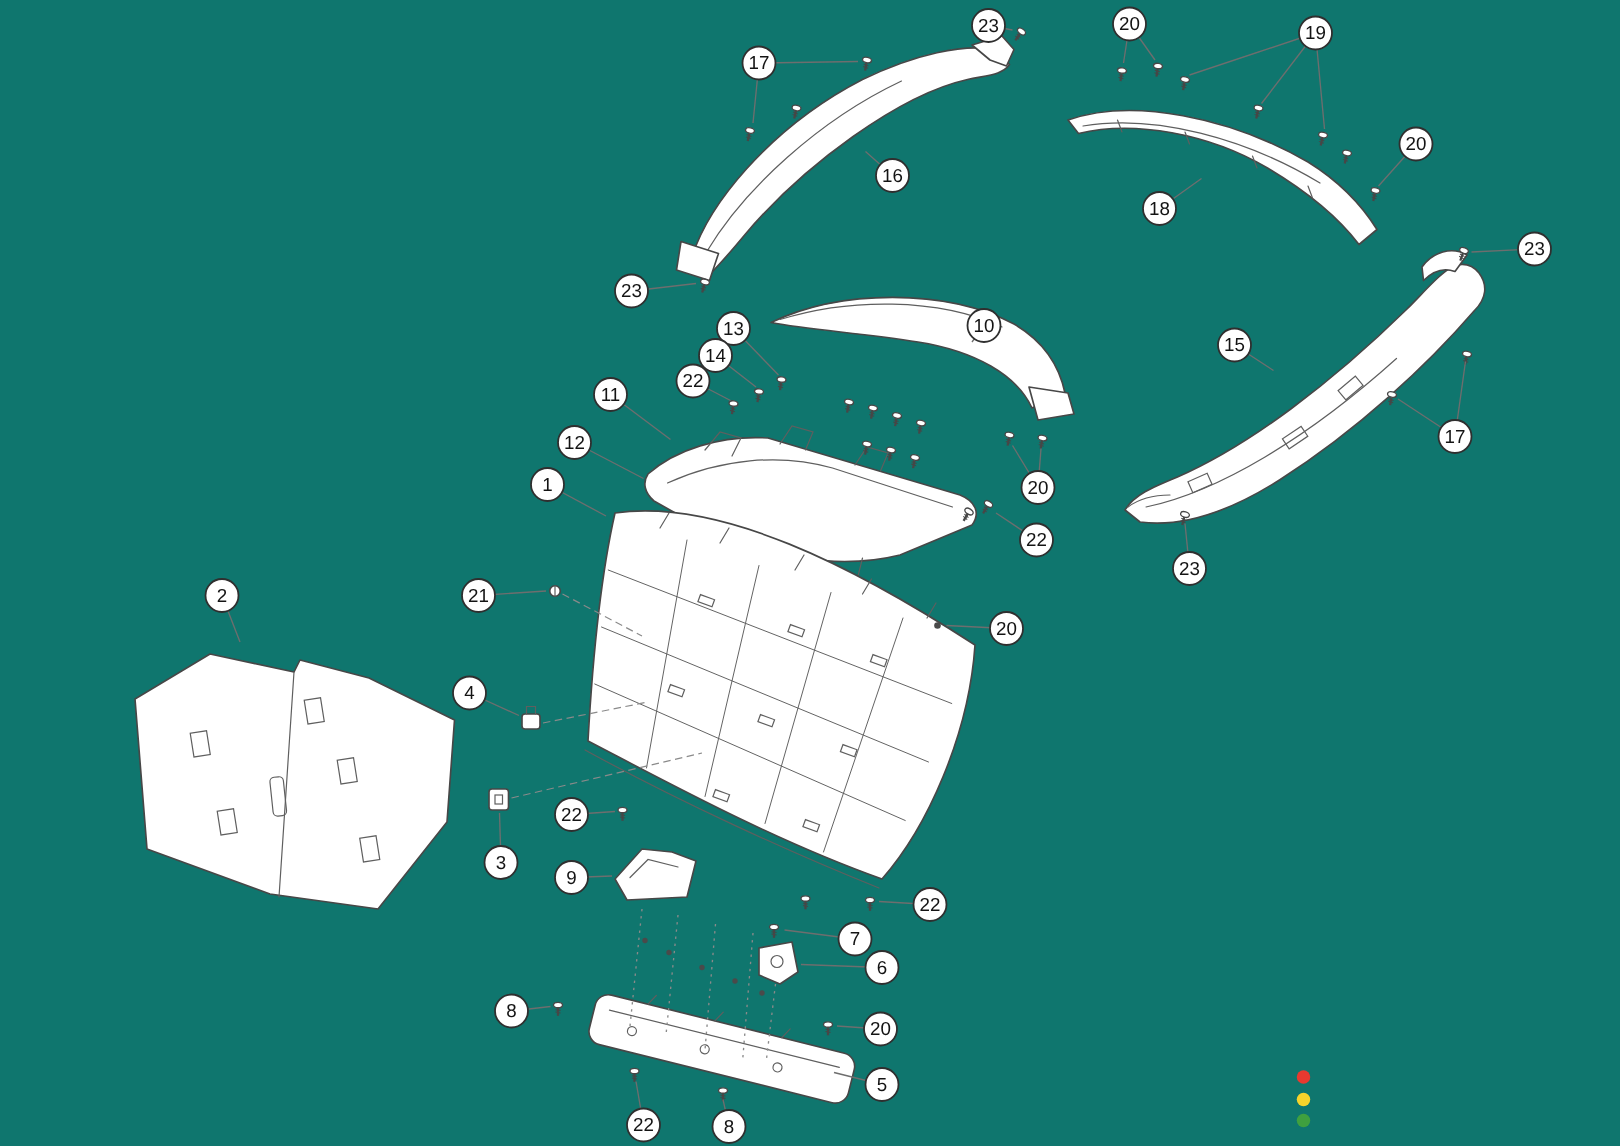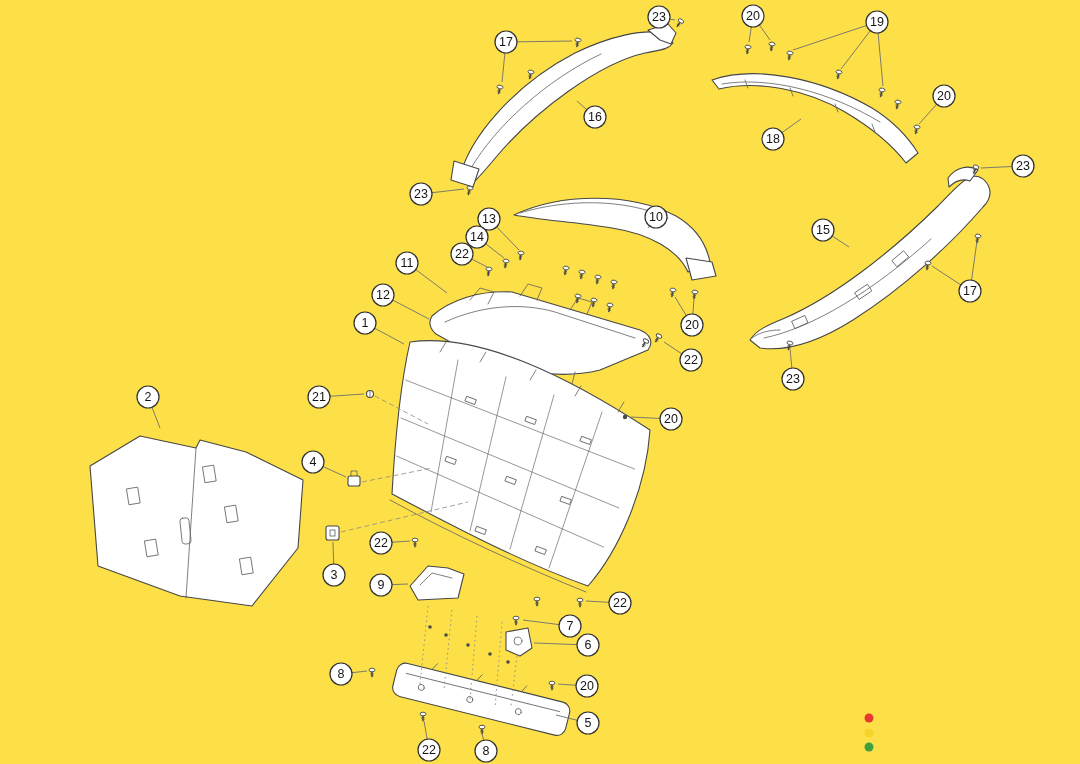--- a/index.html
+++ b/index.html
@@ -1,16 +1,16 @@
 <!DOCTYPE html>
 <html><head>
 <meta charset="utf-8">
 <style>
   html,body{margin:0;padding:0;background:#ffffff;}
-  .stage{position:relative;width:1080px;height:764px;background:#fde047;overflow:hidden;
+  .stage{position:relative;width:1080px;height:764px;background:#0f766e;overflow:hidden;
          font-family:"Liberation Sans", sans-serif;}
   svg{display:block;}
   .part{fill:#ffffff;stroke:#474747;stroke-width:1.1;stroke-linejoin:round;stroke-linecap:round;}
   .detail{fill:none;stroke:#5f5f5f;stroke-width:0.8;stroke-linecap:round;}
   .thin{stroke-width:0.65;}
   .dash{fill:none;stroke:#8a8a8a;stroke-width:0.8;stroke-dasharray:5 3;}
   .dots{fill:none;stroke:#8a8a8a;stroke-width:0.9;stroke-dasharray:1.6 3.2;}
   .leader{stroke:#6e6e6e;stroke-width:0.9;}
   .callout-circle{fill:#ffffff;stroke:#2f2f2f;stroke-width:1.2;}
   .callout-text{font-family:"Liberation Sans", sans-serif;font-size:12.5px;fill:#141414;text-anchor:middle;}

